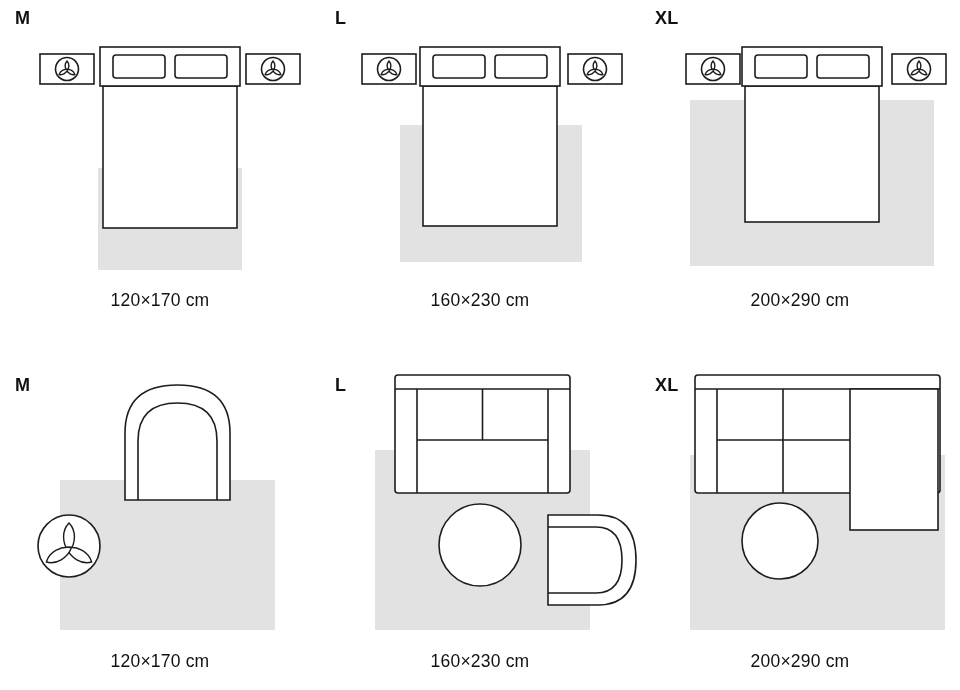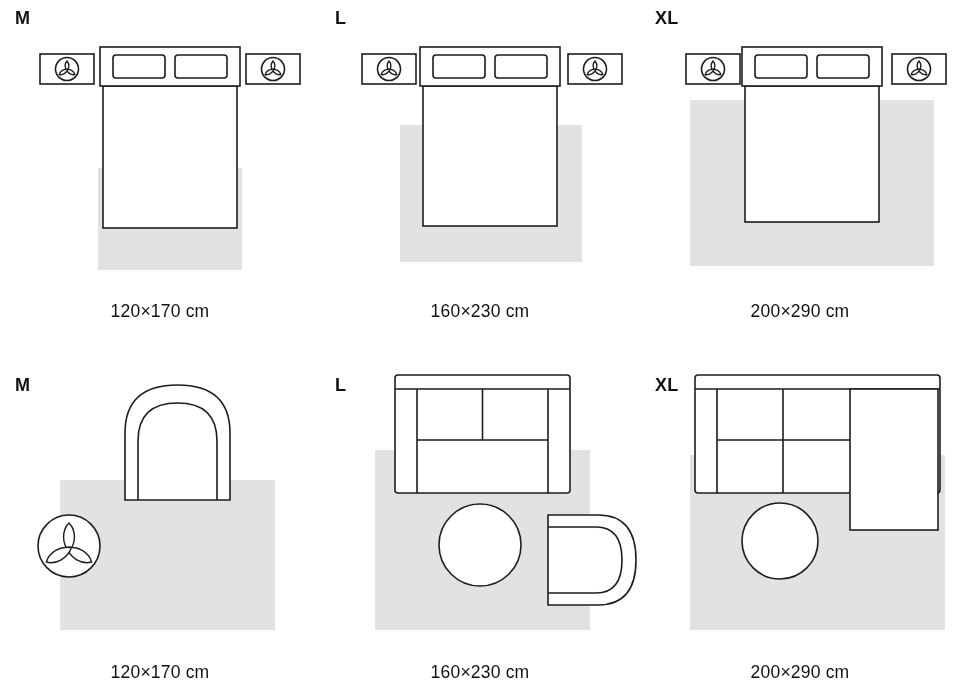--- a/index.html
+++ b/index.html
@@ -14,21 +14,21 @@
   .guide{display:grid;grid-template-columns:repeat(3,320px);grid-template-rows:345px 345px;
     width:960px;height:690px;}
   .panel{position:relative;width:320px;height:345px;}
   .size-label{position:absolute;left:15px;font-size:18px;font-weight:700;letter-spacing:.2px;}
   .row1 .size-label{top:8px;}
   .row2 .size-label{top:30px;}
   .scene{position:absolute;left:0;display:block;}
   .row1 .scene{top:44px;width:320px;height:232px;}
   .row2 .scene{top:25px;width:320px;height:270px;}
   .caption{position:absolute;left:0;right:0;text-align:center;font-size:17.5px;
-    color:var(--text);letter-spacing:.2px;margin-top:11px;}
+    color:var(--text);letter-spacing:.2px;}
   .row1 .caption{top:290px;}
   .row2 .caption{top:306px;}
   
   .outline{fill:#fff;stroke:var(--outline);stroke-width:1.6;}
   .line{fill:none;stroke:var(--outline);stroke-width:1.6;}
   .rugfill{fill:var(--rug);stroke:none;}
   .petal{fill:#fff;stroke:var(--outline);stroke-width:1.4;vector-effect:non-scaling-stroke;}
 </style>
 </head>
 <body>

